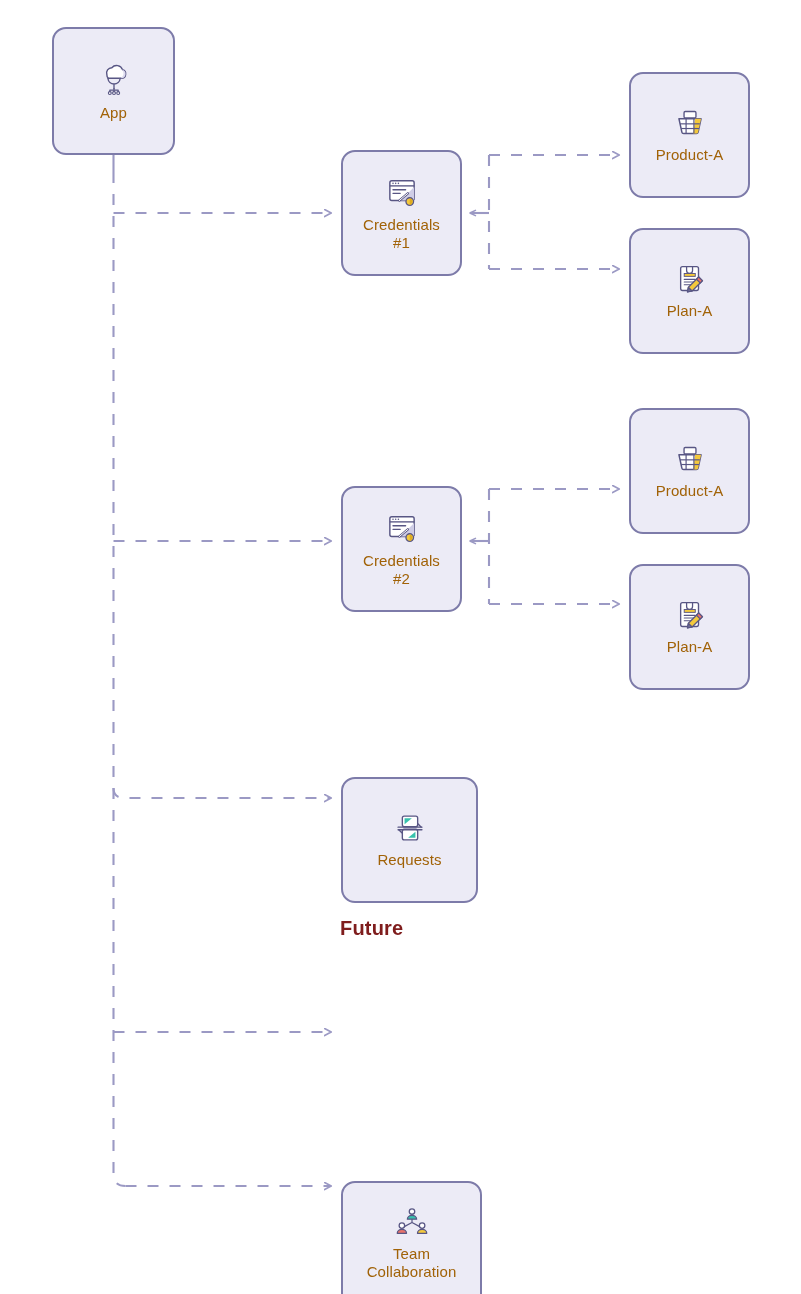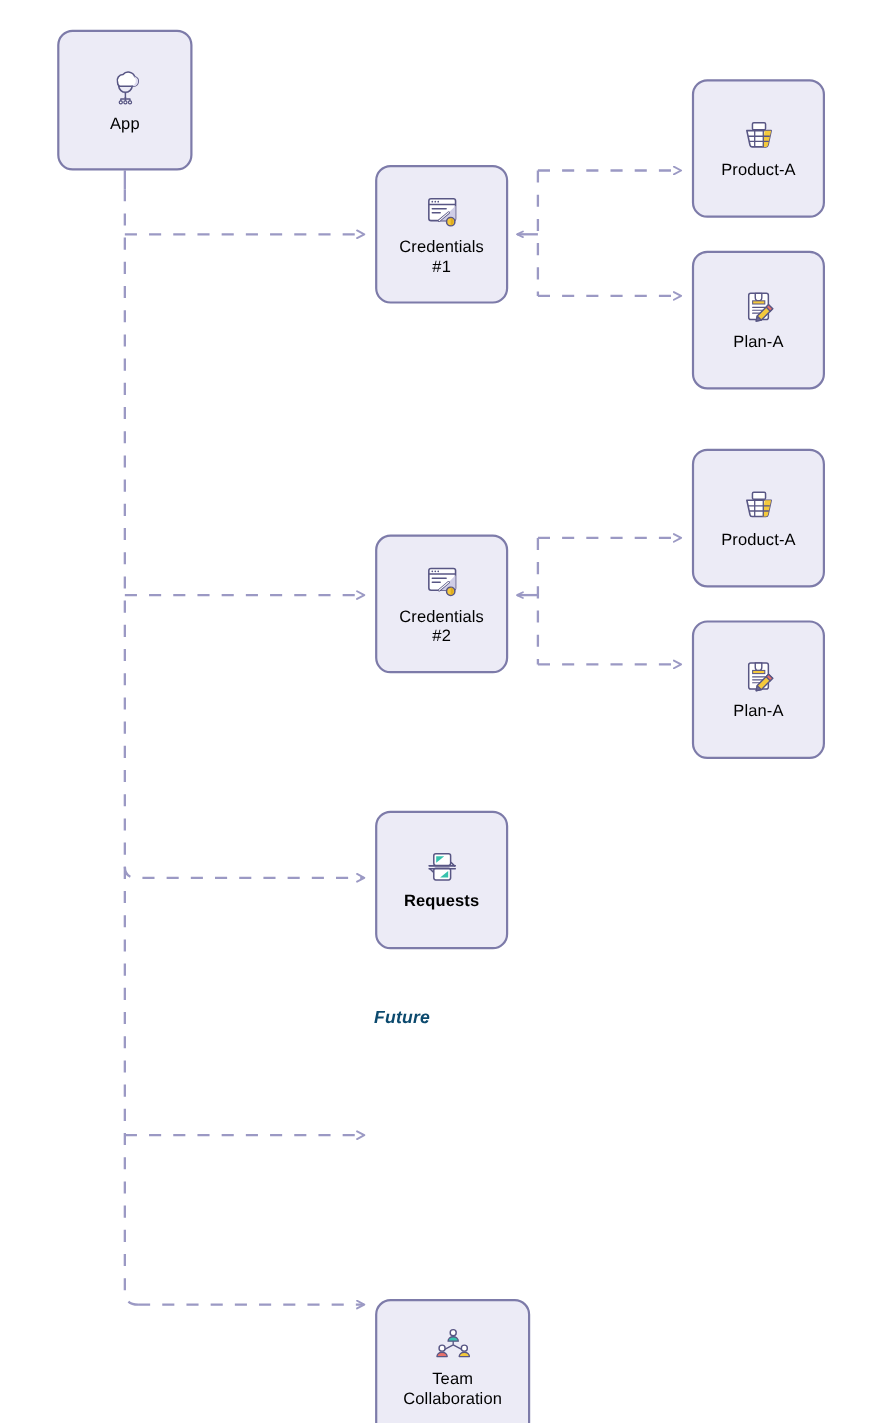--- a/index.html
+++ b/index.html
@@ -42,30 +42,29 @@
     gap: 6px;
   }
   .node .icon {
     display: block;
     line-height: 0;
   }
   .node .label {
     font-size: 15px;
     line-height: 1.22;
     text-align: center;
-    color: #000000;
+    color: #a16207;
     letter-spacing: 0.1px;
     white-space: pre-line;
   }
   .section-label {
     position: absolute;
-    font-size: 16px;
+    font-size: 20px;
     font-weight: bold;
-    font-style: italic;
-    color: #0c4a6e;
+    color: #7f1d1d;
     letter-spacing: 0.2px;
   }
 </style>
 </head>
 <body>
 
 <div id="canvas">
 
   <svg class="edges" viewBox="0 0 801 1294" width="801" height="1294" xmlns="http://www.w3.org/2000/svg">
     <defs>
@@ -221,21 +220,21 @@
         <path d="M13.2,23.6 h13" stroke="#585684" stroke-width="1.3" stroke-linecap="round"></path>
         <path d="M13.2,26.7 h9" stroke="#585684" stroke-width="1.3" stroke-linecap="round"></path>
         <path d="M30.2,17.6 l4.4,4.4 -12.1,12.1 -5.5,1.1 1.1,-5.5 z" fill="#f4c93c" stroke="#585684" stroke-width="1.5" stroke-linejoin="round"></path>
         <path d="M30.2,17.6 l4.4,4.4 -2.6,2.6 -4.4,-4.4 z" fill="#e8726b" stroke="#585684" stroke-width="1.4"></path>
         <path d="M18.1,29.7 l-1.1,5.5 5.5,-1.1 z" fill="#6d6b96" stroke="#585684" stroke-width="1.3" stroke-linejoin="round"></path>
       </svg>
     </span>
     <span class="label">Plan-A</span>
   </div>
 
-  <div class="node" style="left:341px; top:737px; width:121px; height:126px;font-weight:bold;">
+  <div class="node" style="left:341px; top:777px; width:137px; height:126px;">
     <span class="icon">
       <svg width="34" height="34" viewBox="0 0 40 40" xmlns="http://www.w3.org/2000/svg">
         <rect x="11" y="6" width="18" height="12.5" rx="2.2" fill="#ffffff" stroke="#585684" stroke-width="1.6"></rect>
         <path d="M13.6,8.6 h8.6 l-8.6,7 z" fill="#37c2ad"></path>
         <rect x="11" y="21.5" width="18" height="12.5" rx="2.2" fill="#ffffff" stroke="#585684" stroke-width="1.6"></rect>
         <path d="M26.4,31.4 h-8.6 l8.6,-7 z" fill="#37c2ad"></path>
         <path d="M6,19 h28" stroke="#585684" stroke-width="1.7" stroke-linecap="round"></path>
         <path d="M6,22 h28" stroke="#585684" stroke-width="1.7" stroke-linecap="round"></path>
         <path d="M29.6,15.4 l3.6,3.6" fill="none" stroke="#585684" stroke-width="1.6" stroke-linecap="round"></path>
         <path d="M10.4,25.6 l-3.6,-3.6" fill="none" stroke="#585684" stroke-width="1.6" stroke-linecap="round"></path>

